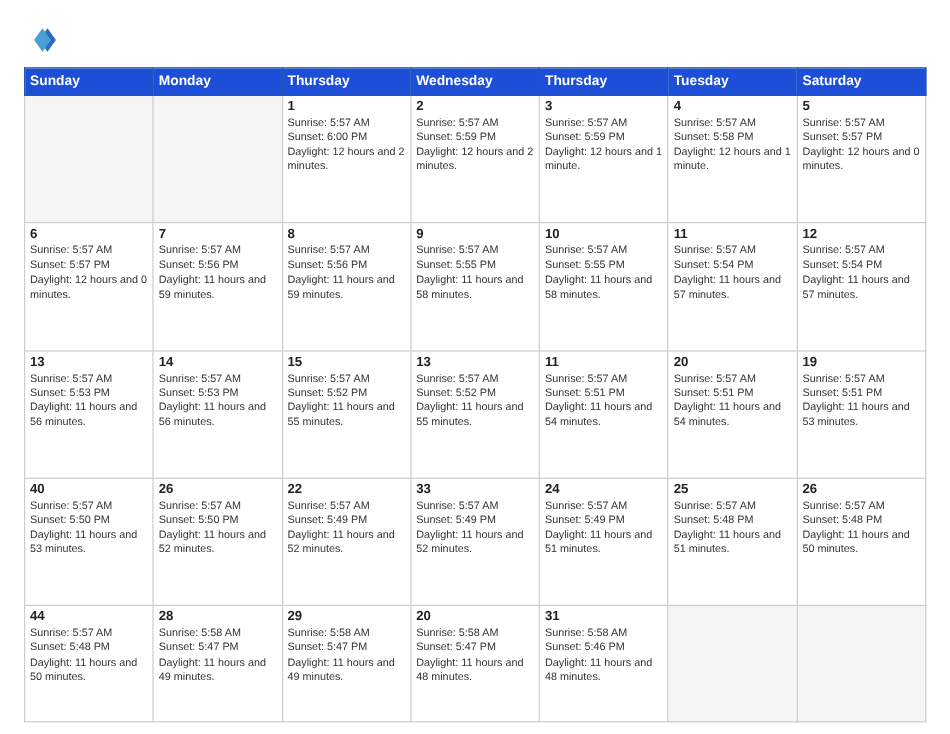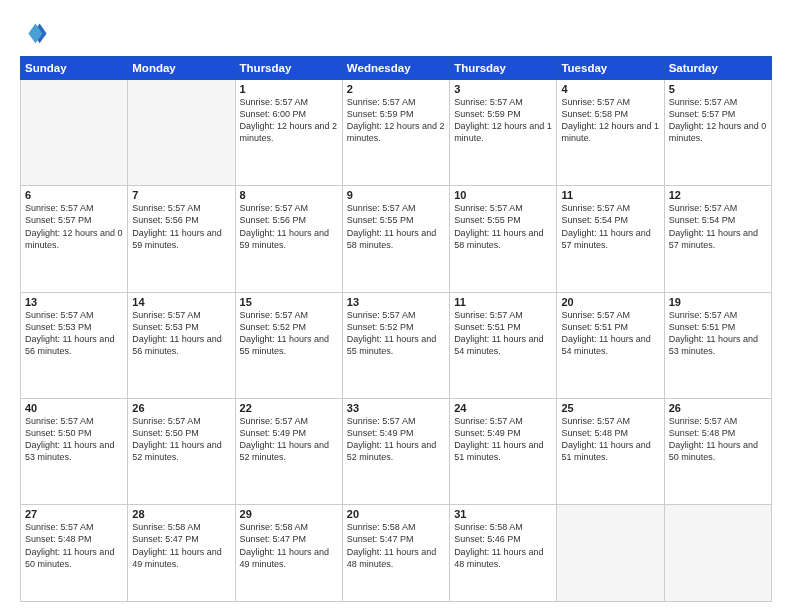--- a/index.html
+++ b/index.html
@@ -246,21 +246,21 @@
             <div class="day-num">25</div>
             <div class="day-info">Sunrise: 5:57 AM<br>Sunset: 5:48 PM<br>Daylight: 11 hours and 51 minutes.</div>
           </td>
           <td>
             <div class="day-num">26</div>
             <div class="day-info">Sunrise: 5:57 AM<br>Sunset: 5:48 PM<br>Daylight: 11 hours and 50 minutes.</div>
           </td>
         </tr>
         <tr class="last-row">
           <td>
-            <div class="day-num">27</div>
+            <div class="day-num">44</div>
             <div class="day-info">Sunrise: 5:57 AM<br>Sunset: 5:48 PM<br>Daylight: 11 hours and 50 minutes.</div>
           </td>
           <td>
             <div class="day-num">28</div>
             <div class="day-info">Sunrise: 5:58 AM<br>Sunset: 5:47 PM<br>Daylight: 11 hours and 49 minutes.</div>
           </td>
           <td>
             <div class="day-num">29</div>
             <div class="day-info">Sunrise: 5:58 AM<br>Sunset: 5:47 PM<br>Daylight: 11 hours and 49 minutes.</div>
           </td>

